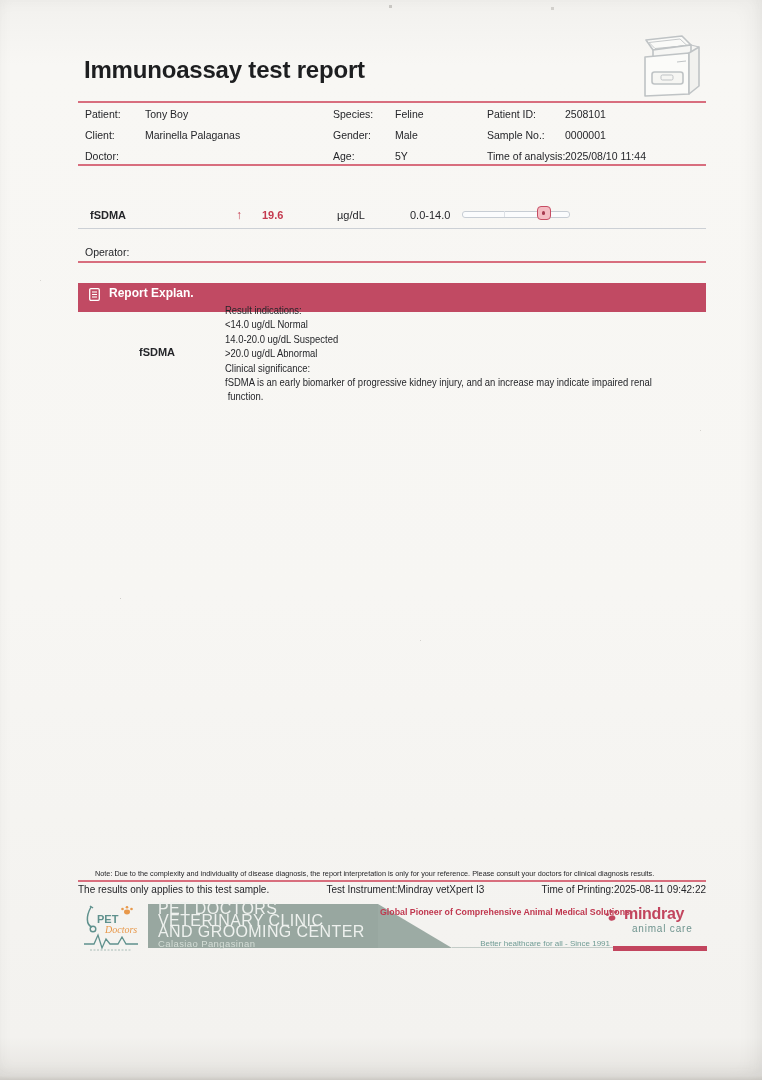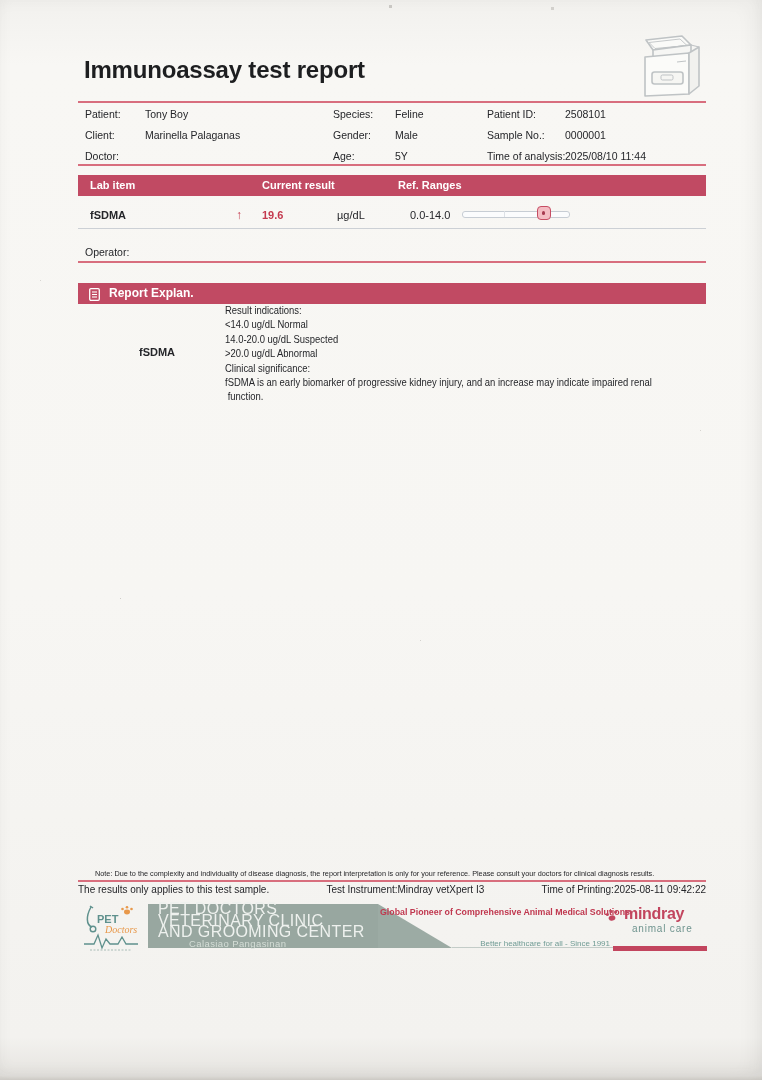--- a/index.html
+++ b/index.html
@@ -33,34 +33,34 @@
   .res-row span{position:absolute;top:4px;white-space:nowrap;}
   .flag{color:#c43a4e;font-size:12px;font-weight:400;}
   .val-red{color:#c43a4e;font-weight:bold;}
   
   .range-slider{position:absolute;left:384px;top:1px;width:106px;height:14px;}
   .range-track{position:absolute;left:0;top:5px;width:106px;height:5px;border:1px solid #c7cdd4;border-radius:3px;background:#fbfcfd;}
   .range-tick{position:absolute;left:40%;top:5px;width:1px;height:6px;background:#dde1e6;}
   .range-marker{position:absolute;top:0;width:12px;height:12px;margin-left:-6px;border:1.6px solid #c64d63;border-radius:4px;background:#f4bcc3;}
   .range-marker::after{content:"";position:absolute;left:50%;top:50%;width:3.6px;height:3.6px;margin:-1.8px 0 0 -1.8px;border-radius:50%;background:#a83a50;}
   
-  .explan-bar{left:78px;top:283px;width:628px;height:21px;background:#c14a63;color:#fff;}
+  .explan-bar{left:78px;top:283px;width:628px;height:29px;background:#c14a63;color:#fff;}
   .explan-bar .bar-title{position:absolute;left:31px;top:3px;font-size:12px;font-weight:bold;}
   .explan-bar .doc-ico{position:absolute;left:11px;top:4px;}
   .explan-item{left:139px;top:346px;font-size:11px;font-weight:bold;}
   .explan-lines{left:225px;top:303px;width:560px;font-size:10.5px;line-height:14.4px;transform:scaleX(0.9);transform-origin:left top;}
   .explan-lines div{white-space:nowrap;}
   .explan-lines div:last-child{text-indent:3px;}
   
   .note-line{left:95px;top:869px;font-size:8px;white-space:nowrap;transform:scaleX(0.91);transform-origin:left top;color:#1e1f22;}
   .foot-row2{left:78px;top:884px;width:628px;display:flex;justify-content:space-between;font-size:10px;}
   .foot-row2 span{white-space:nowrap;}
   .clinic-box{left:148px;top:904px;width:230px;height:44px;background:#98a7a0;color:#eef1ee;padding-left:10px;box-sizing:border-box;display:flex;flex-direction:column;justify-content:center;}
   .clinic-box .c1,.clinic-box .c2{font-size:16px;line-height:11.5px;letter-spacing:0.4px;}
-  .clinic-box .c3{font-size:9.5px;line-height:11.5px;color:#d5ded7;letter-spacing:0.4px;margin-left:31px;}
+  .clinic-box .c3{font-size:9.5px;line-height:11.5px;color:#d5ded7;letter-spacing:0.4px;}
   .wedge{left:378px;top:904px;width:74px;height:44px;background:#9caba4;clip-path:polygon(0 0,0 100%,100% 100%);}
   .foot-line{left:452px;top:947px;width:254px;height:1px;background:#c3ccc8;}
   .slogan-wrap{left:380px;top:907px;width:230px;text-align:right;}
   .slogan{font-size:8.8px;font-weight:bold;color:#c0384f;white-space:nowrap;}
   .tagline{margin-top:22px;font-size:8px;color:#6f9b94;white-space:nowrap;}
   .mindray-wrap{left:604px;top:906px;width:102px;}
   .mindray-top{display:flex;align-items:flex-start;}
   .mindray-name{font-size:16px;font-weight:bold;color:#c2455e;letter-spacing:-0.3px;line-height:16px;margin-left:3px;}
   .mindray-sub{font-size:10px;color:#6f948f;letter-spacing:0.8px;margin:0 0 0 28px;line-height:12px;}
   .mindray-bar{left:613px;top:946px;width:94px;height:5px;background:#c2455e;}
@@ -113,25 +113,20 @@
     <span class="il1">Doctor:</span>
     <span class="iv1"></span>
     <span class="il2">Age:</span>
     <span class="iv2">5Y</span>
     <span class="il3">Time of analysis:</span>
     <span class="iv3">2025/08/10 11:44</span>
   </div>
 
   <div class="abs rule-red" style="top:164px;"></div>
 
-  <div class="abs res-header">
-    <span style="left:12px;">Lab item</span>
-    <span style="left:184px;">Current result</span>
-    <span style="left:320px;">Ref. Ranges</span>
-  </div>
 
   <div class="abs res-row">
     <span style="left:12px;font-weight:bold;">fSDMA</span>
     <span class="flag" style="left:158px;top:3px;">↑</span>
     <span class="val-red" style="left:184px;">19.6</span>
     <span style="left:259px;">µg/dL</span>
     <span style="left:332px;">0.0-14.0</span>
     <div class="range-slider">
       <div class="range-track"></div>
       <div class="range-tick"></div>

